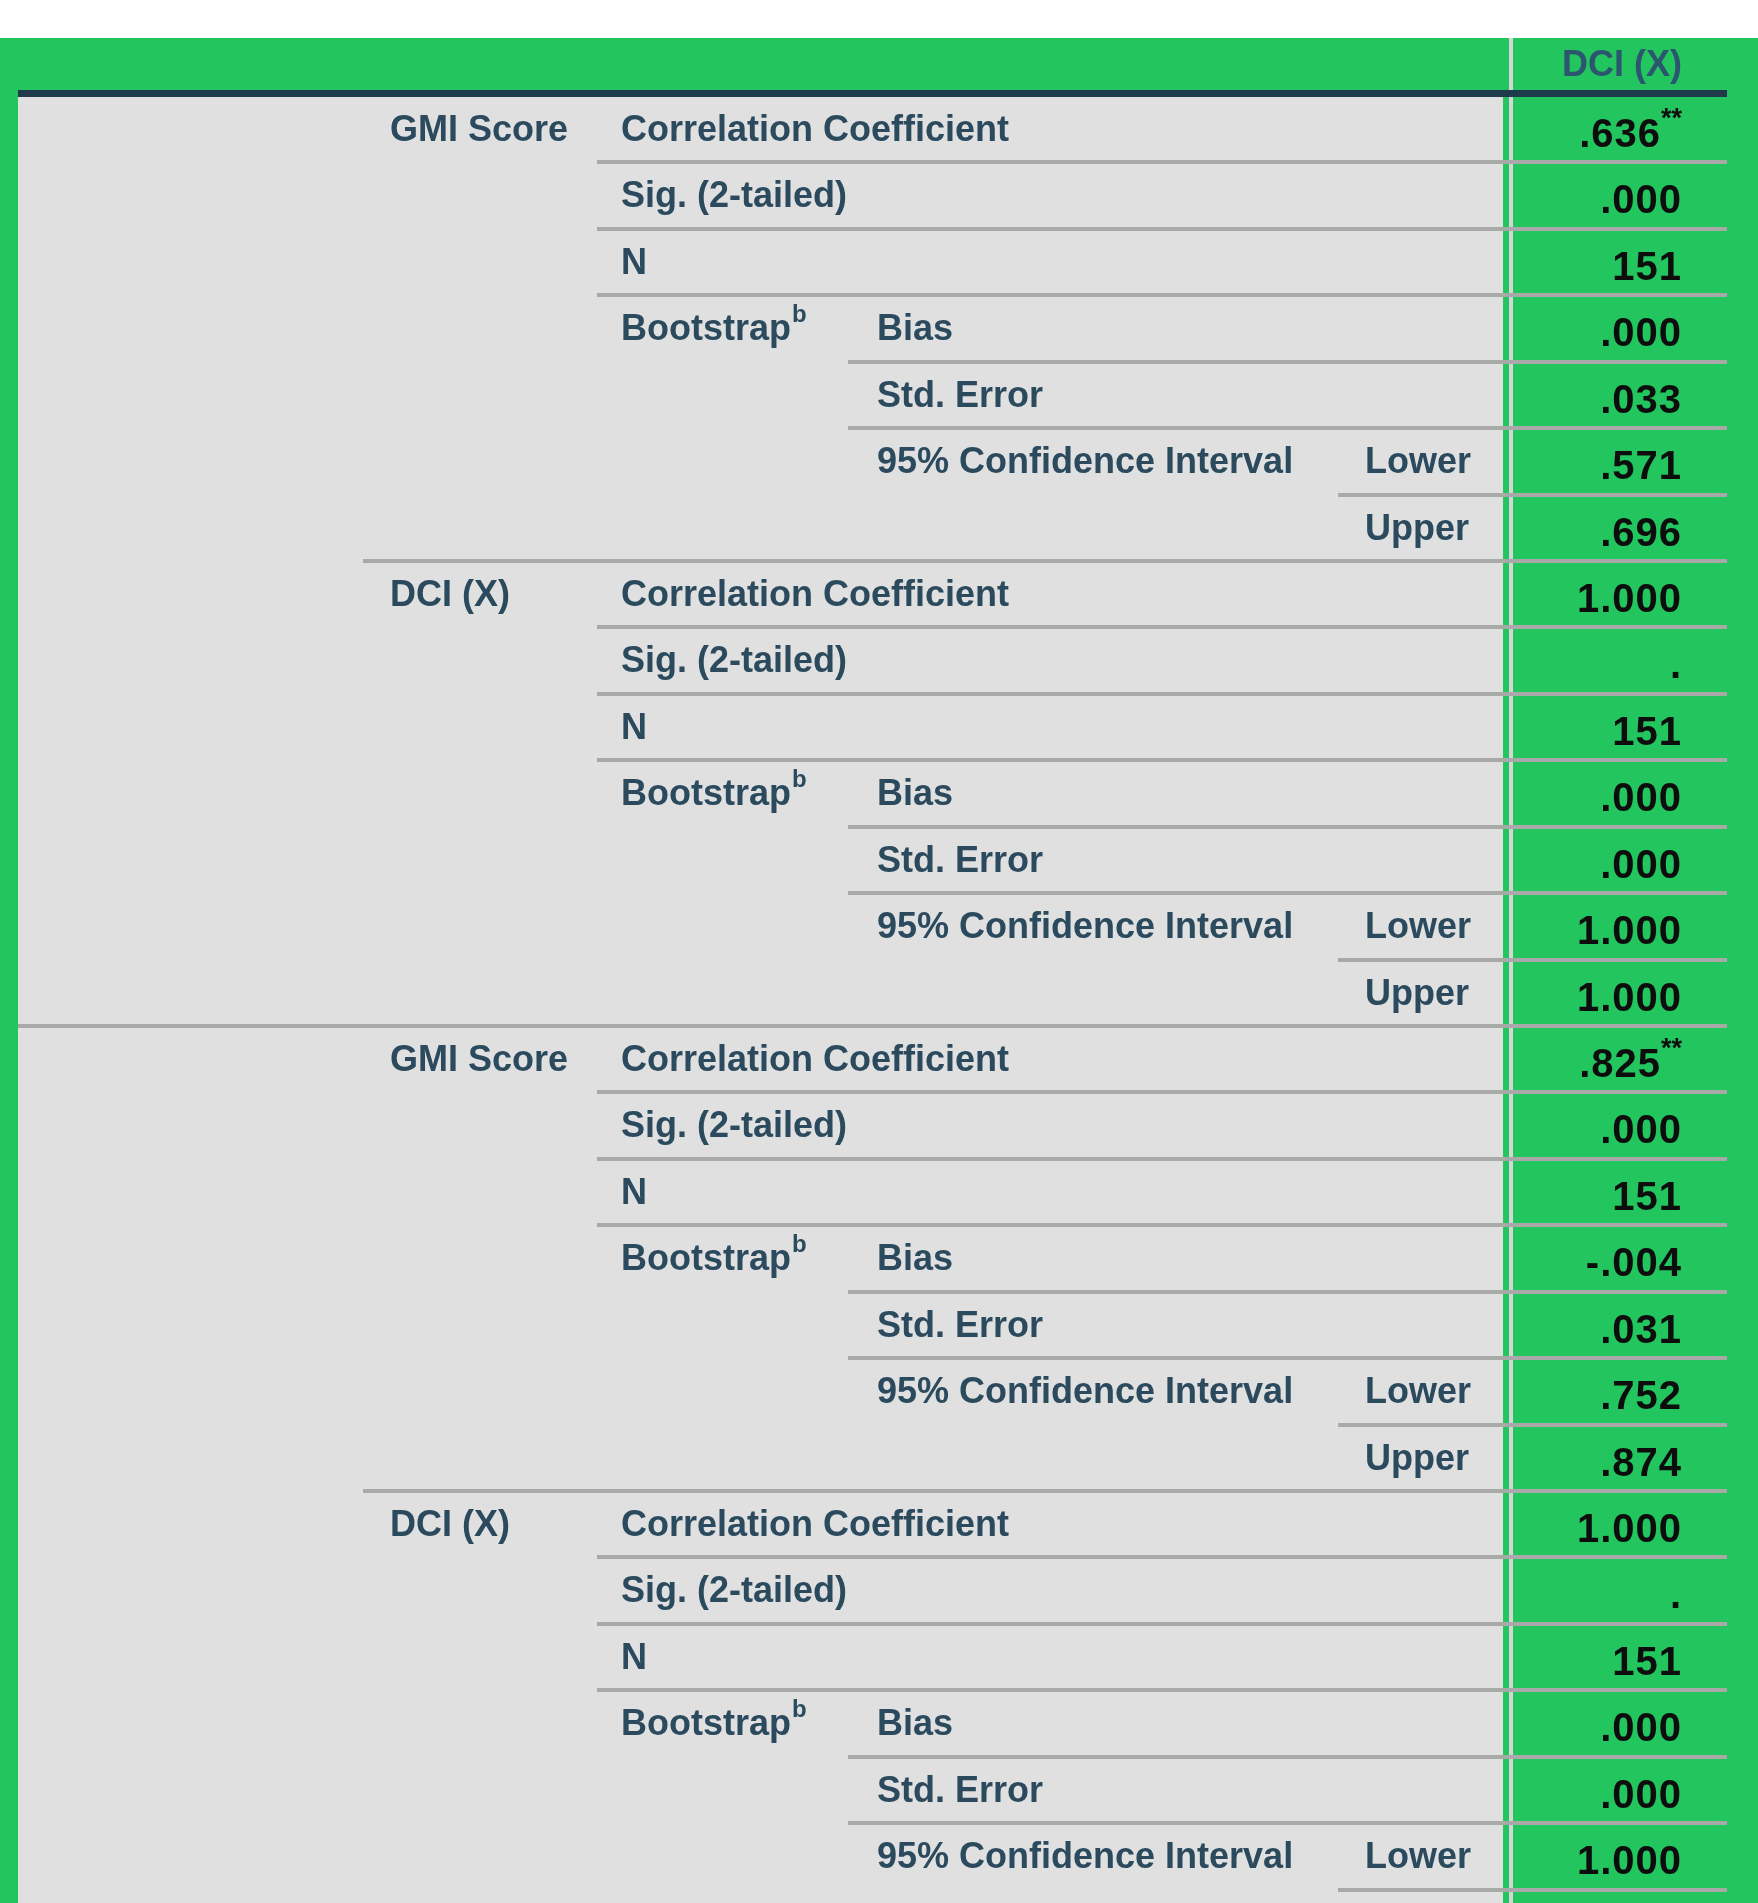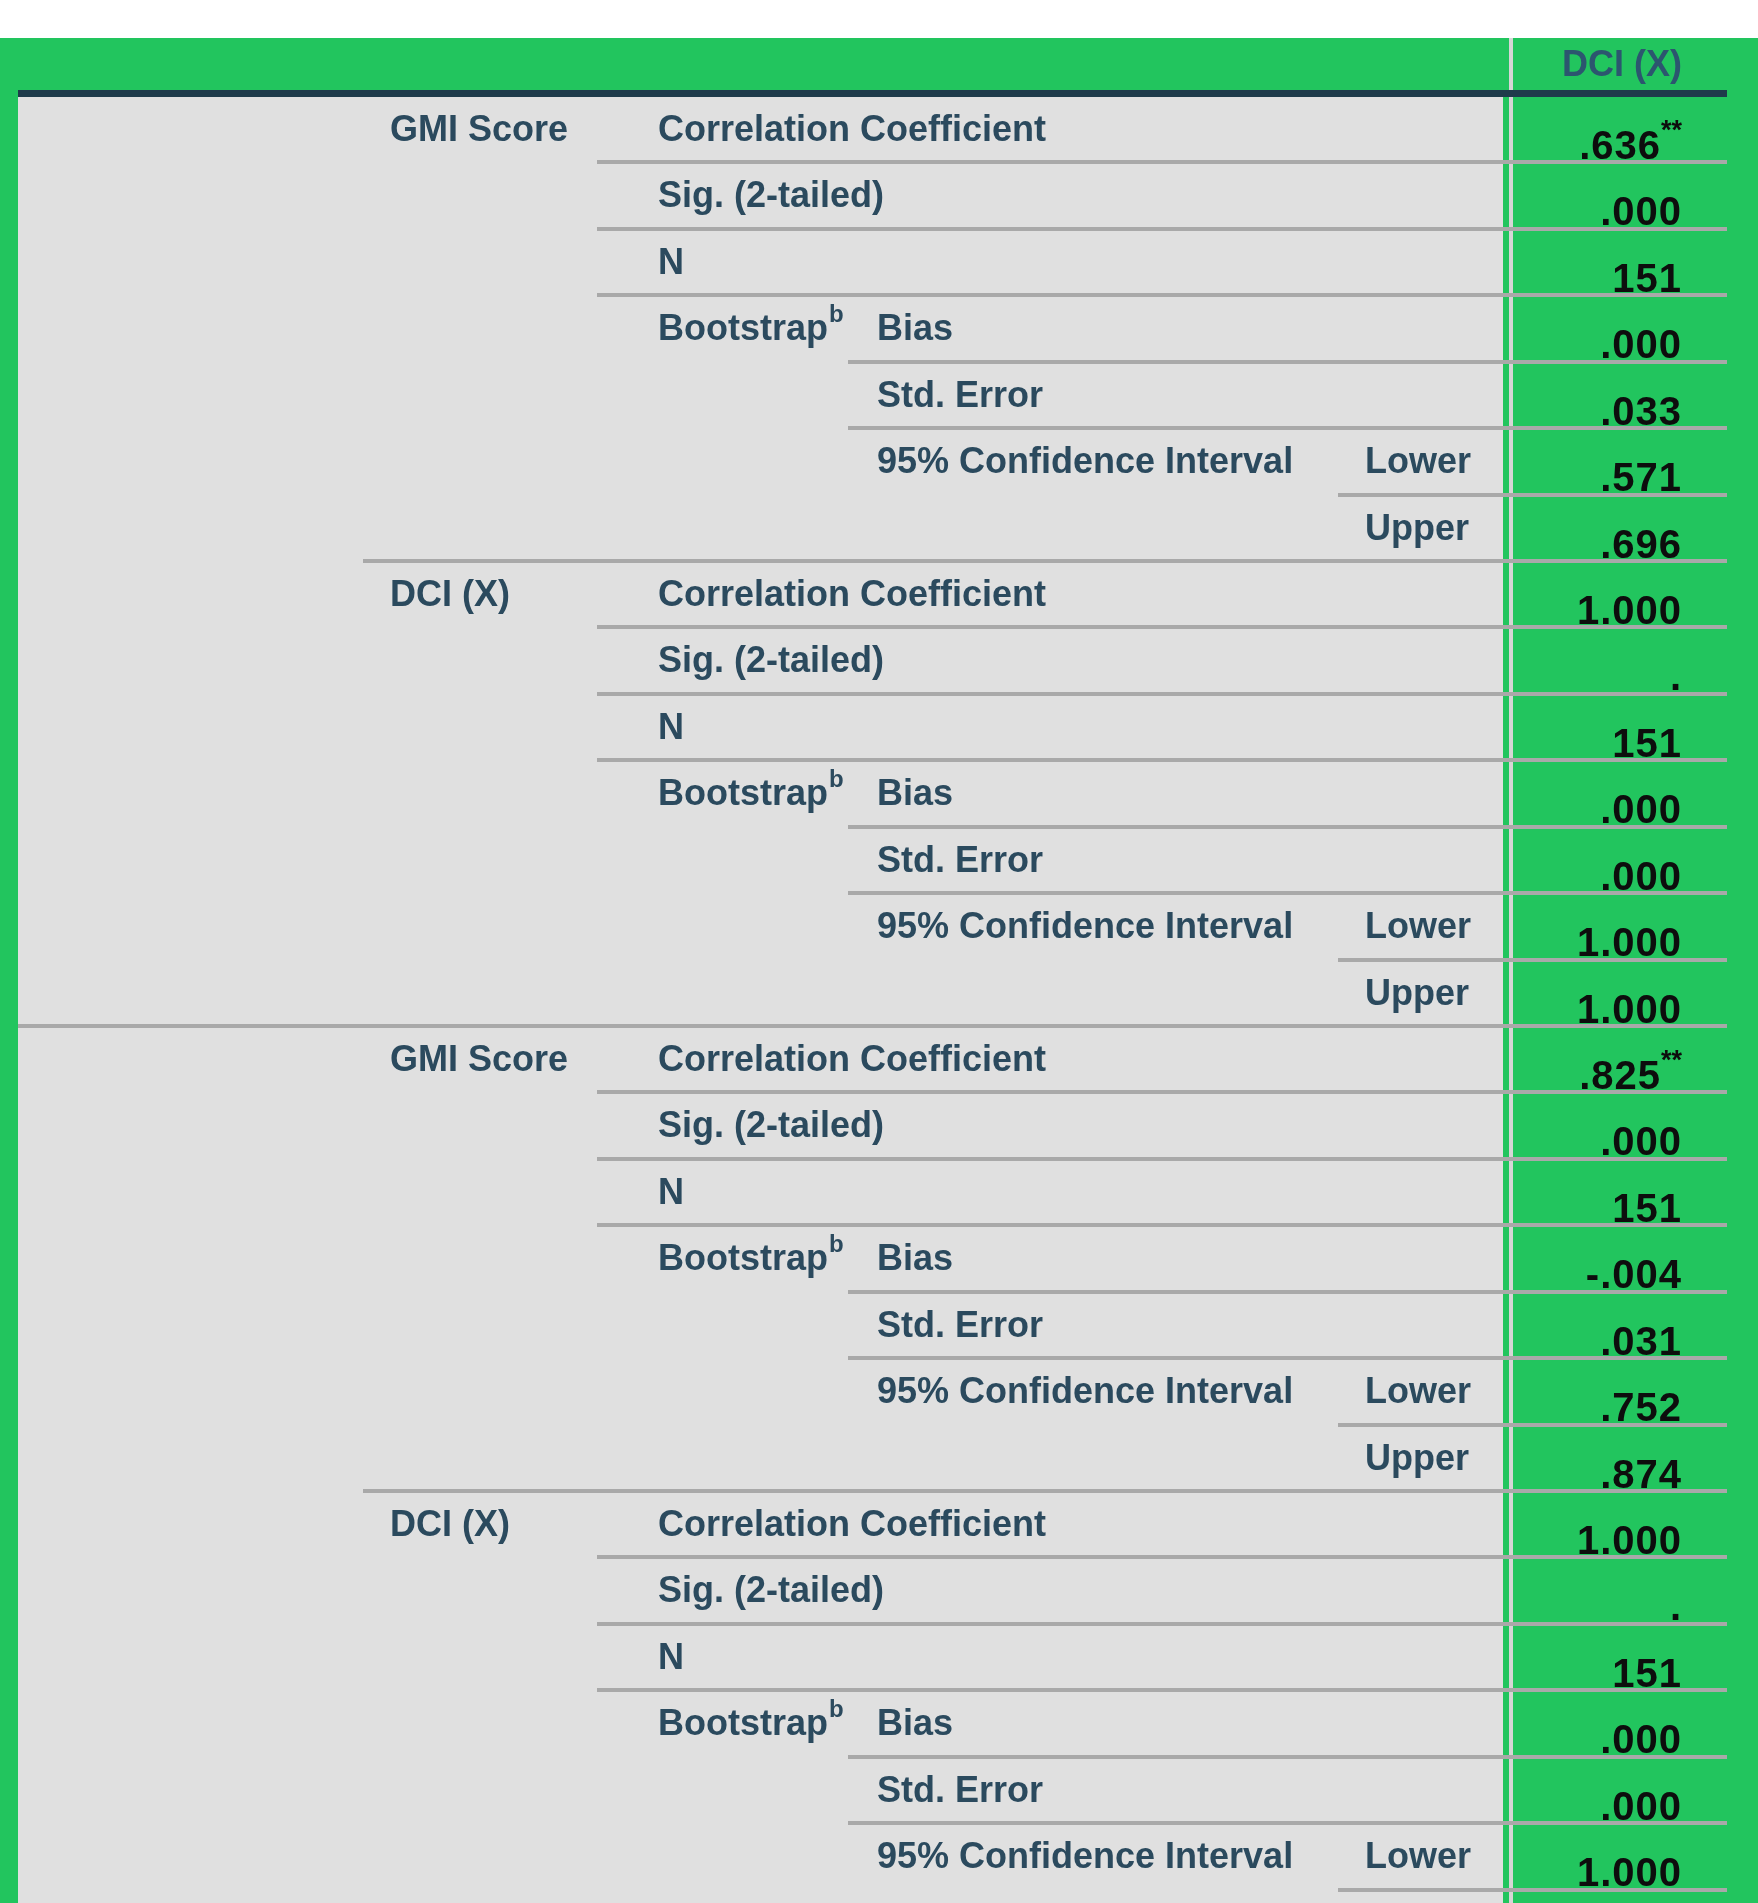--- a/index.html
+++ b/index.html
@@ -51,33 +51,33 @@
   .lbl {
     position: absolute;
     top: 0; height: 66px;
     display: flex; align-items: center;
     font-size: 36px;
     color: #2b4a5e;
     white-space: nowrap;
   }
   .lbl-group    { left: 50px; }
   .lbl-variable { left: 390px; }
-  .lbl-stat     { left: 658px; }
+  .lbl-stat     { left: 621px; }
   .lbl-sub      { left: 877px; }
   .lbl-bound    { left: 1365px; }
   .sup-b {
     font-size: 24px;
     position: relative;
     top: -14px;
     margin-left: 1px;
   }
   .val {
     position: absolute;
     left: 1513px; right: 76px;
-    top: 16px; height: 66px;
+    top: 4px; height: 66px;
     display: flex; align-items: center; justify-content: flex-end;
     font-size: 40px;
     letter-spacing: 1px;
     color: #0d0d0d;
     white-space: nowrap;
   }
   .val-sup {
     font-size: 27px;
     position: relative;
     top: -15px;

